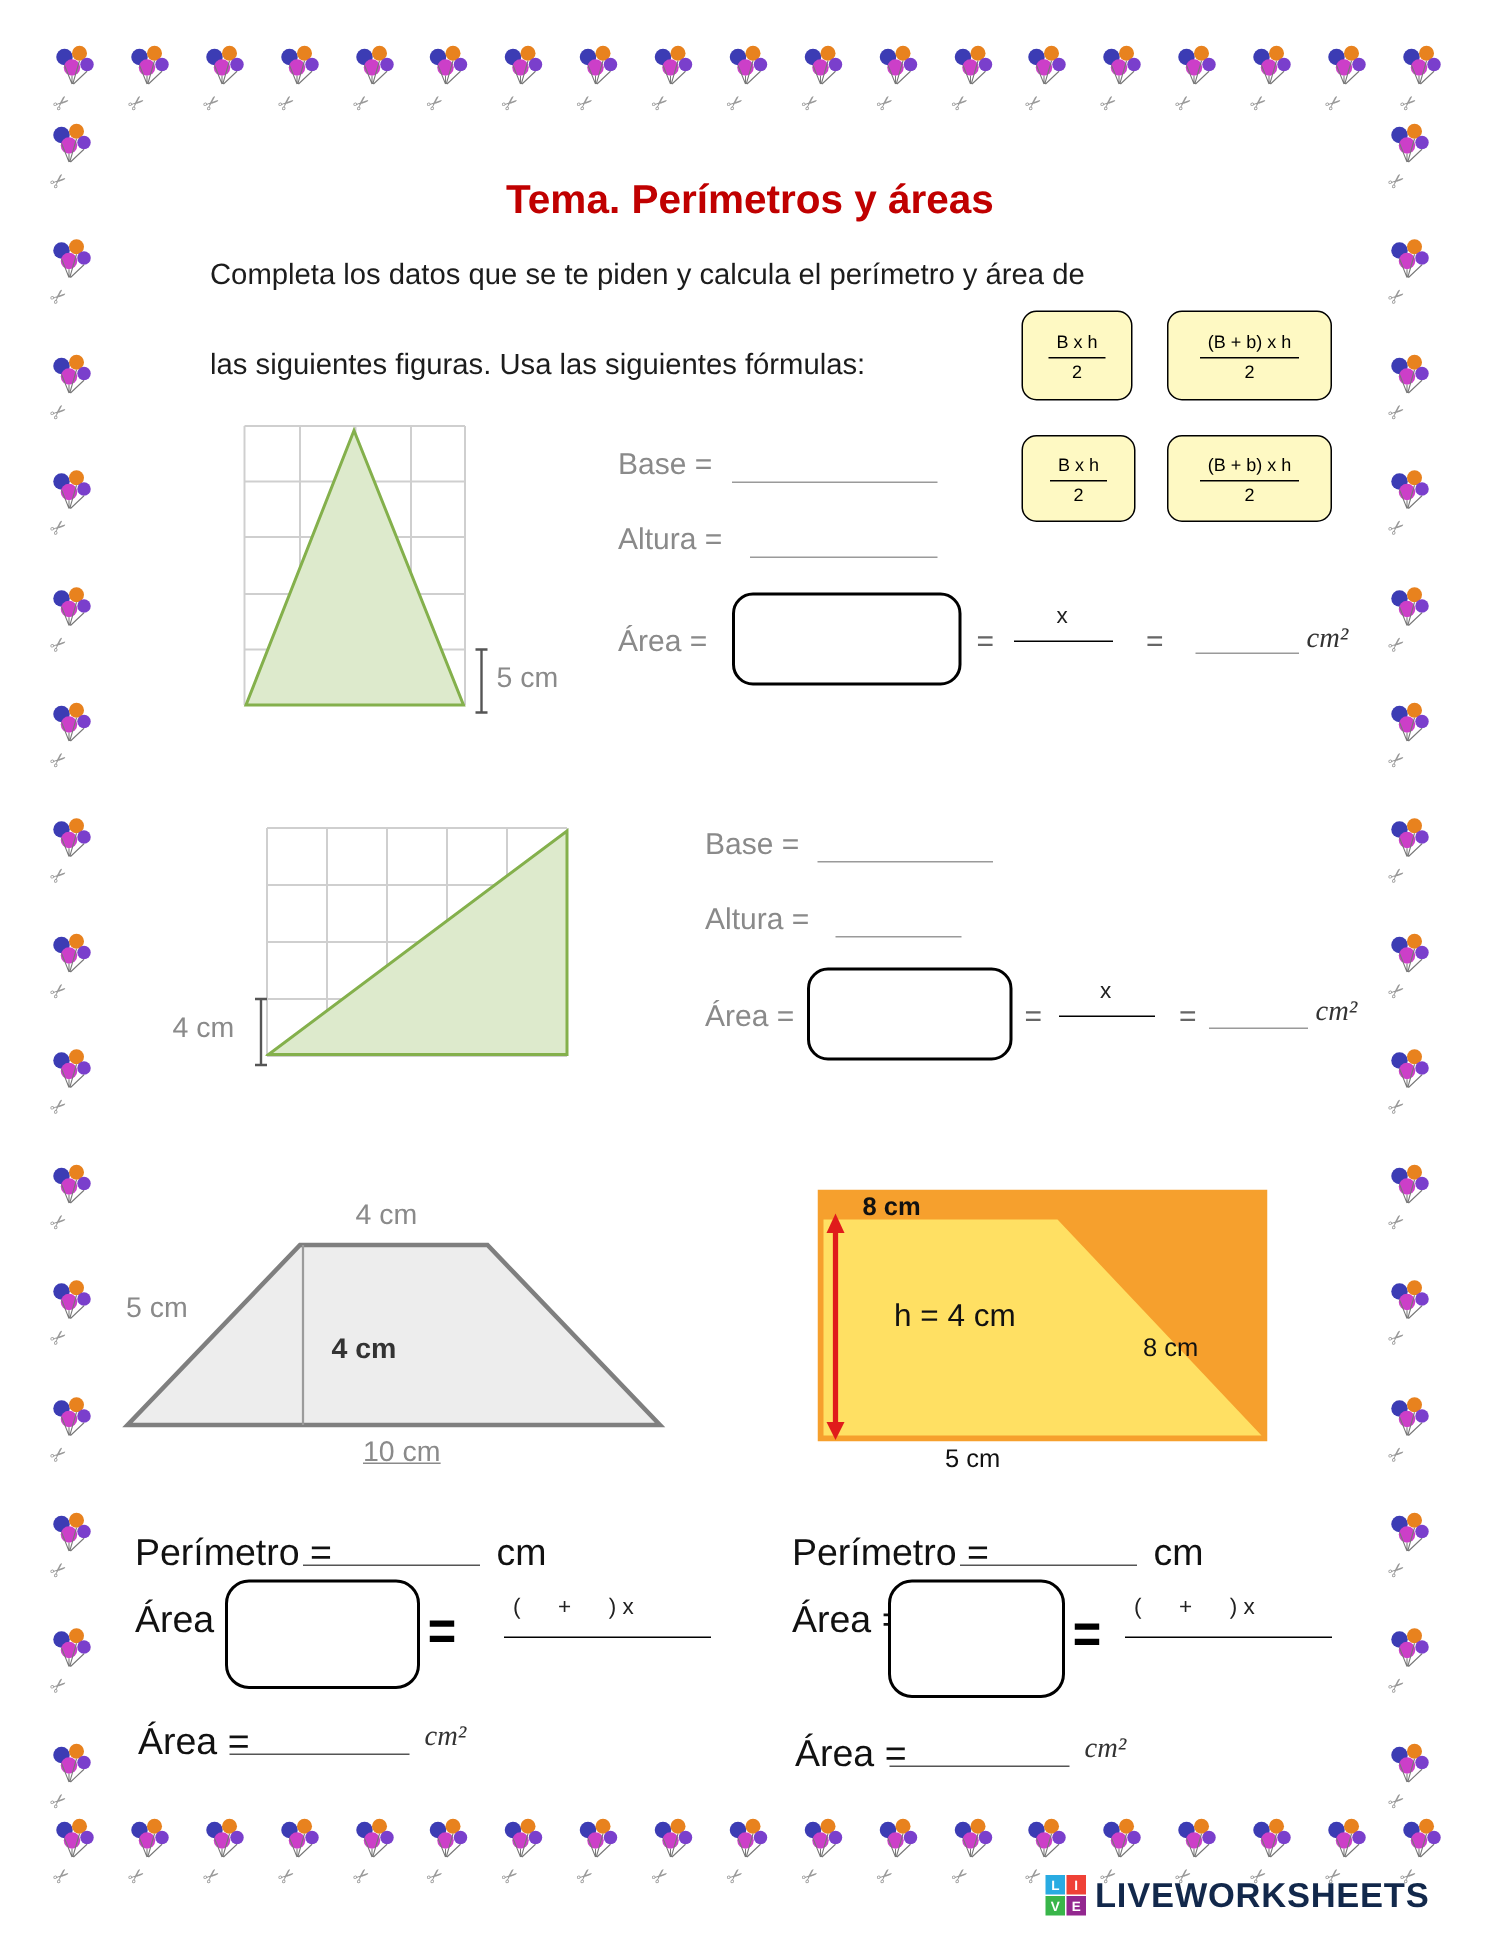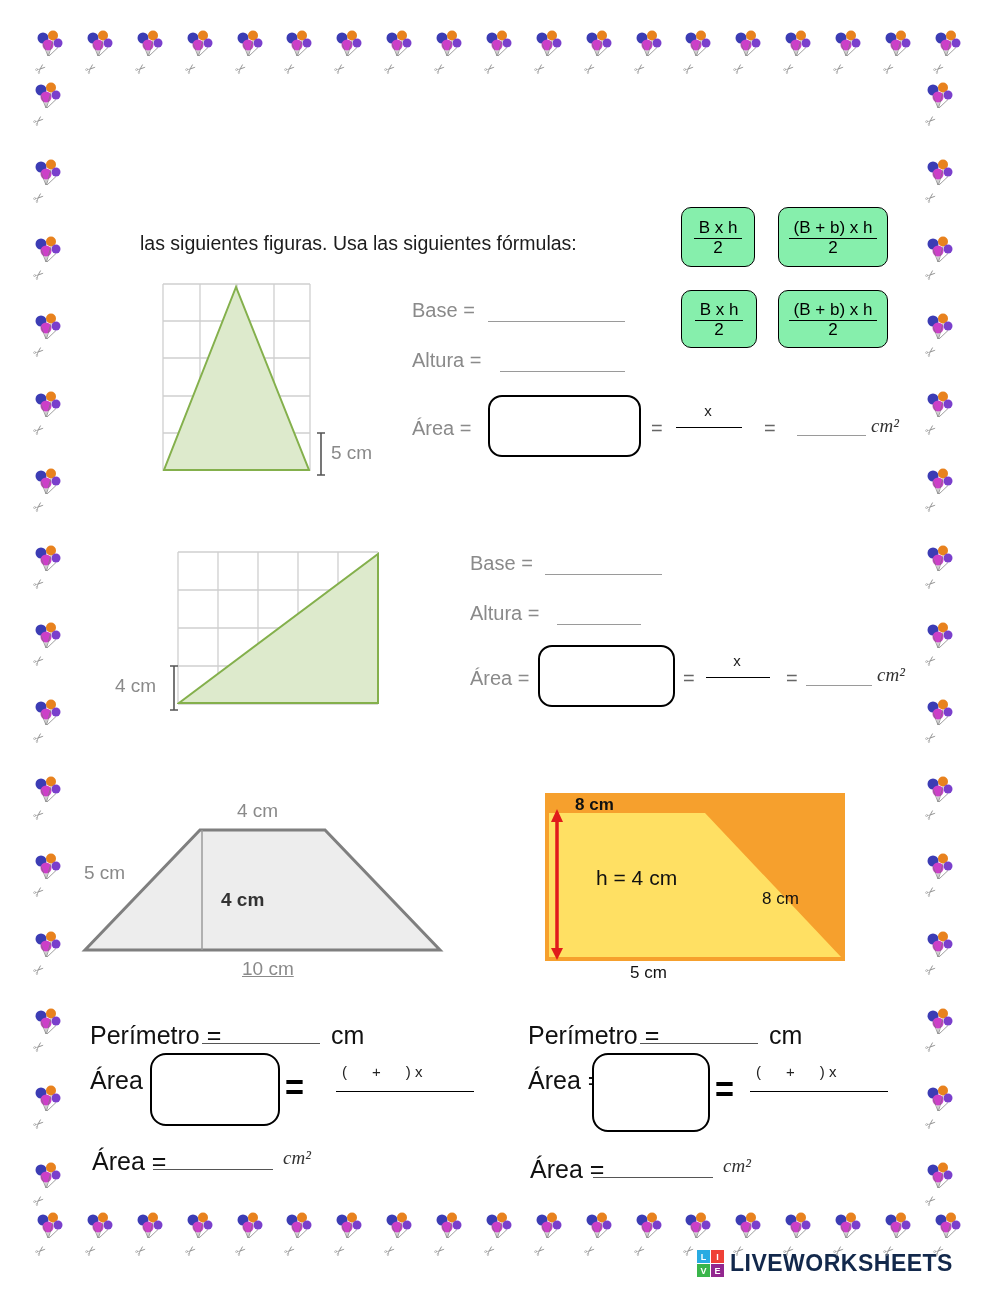--- a/index.html
+++ b/index.html
@@ -12,22 +12,22 @@
   .border-top    { left:34px;  top:30px;   width:932px; height:48px; }
   .border-bottom { left:34px;  top:1212px; width:932px; height:48px; }
   .border-left   { left:32px;  top:82px;   width:44px;  height:1126px; flex-direction:column; }
   .border-right  { left:924px; top:82px;   width:44px;  height:1126px; flex-direction:column; }
   .bcell { display:block; width:34px; height:46px; }
 
   .title { position:absolute; left:0; top:118px; width:1000px; text-align:center;
            font-size:27px; font-weight:bold; color:var(--title-color,#C00000); }
   .instr { position:absolute; font-size:19.5px; color:#1c1c1c; }
 
-  .fbox { position:absolute; border:1.6px solid #000; border-radius:10px; background:#86efac;
-          display:flex; flex-direction:column; align-items:center; justify-content:center; font-size:17px; color:#000; }
+  .fbox { position:absolute; border:1.6px solid #000; border-radius:10px; background:#fef9c3;
+          display:flex; flex-direction:column; align-items:center; justify-content:center; font-size:12px; color:#000; }
   .fnum { border-bottom:1.4px solid #000; padding:0 5px; line-height:20px; }
   .fden { line-height:18px; }
 
   .glabel { position:absolute; font-size:20px; color:#8A8A8A; }
   .blank  { position:absolute; height:22px; border-bottom:1.6px solid #9a9a9a; }
   .blank.dark { border-bottom-color:#555; }
   .abox { position:absolute; border:2px solid #000; border-radius:14px; background:#fff; }
   .geq { position:absolute; font-size:20px; color:#666; }
   .frac-num { position:absolute; text-align:center; font-size:15px; color:#222; }
   .frac-bar { position:absolute; border-top:1.4px solid #000; height:0; }
@@ -610,20 +610,22 @@
       <span class="bcell"><svg width="34" height="46" viewBox="0 0 34 46">
           <circle cx="9" cy="8" r="5.5" fill="#3C3CB4"></circle>
           <circle cx="19" cy="5.5" r="5" fill="#E8821E"></circle>
           <circle cx="14" cy="15" r="5.5" fill="#CC3FC8"></circle>
           <circle cx="24" cy="13" r="4.5" fill="#7A3FCC"></circle>
           <path d="M9 13.5 L14 26 M19 10.5 L14.5 26 M14 20.5 L14 26 M24 17.5 L15 26" stroke="#777" stroke-width="0.7" fill="none"></path>
           <text x="1" y="43" font-size="13" fill="#999" transform="rotate(-40 7 38)">✂</text>
         </svg></span>
     </div>
 
+  <div class="title">Tema. Perímetros y áreas</div>
+  <div class="instr" style="left:140px;top:172px;">Completa los datos que se te piden y calcula el perímetro y área de</div>
   <div class="instr" style="left:140px;top:212px;margin-top:20px;">las siguientes figuras. Usa las siguientes fórmulas:</div>
 
   <div class="fbox" style="left:681px;top:207px;width:74px;height:60px;">
     <span class="fnum">B x h</span>
     <span class="fden">2</span>
   </div>
   <div class="fbox" style="left:778px;top:207px;width:110px;height:60px;">
     <span class="fnum">(B + b) x h</span>
     <span class="fden">2</span>
   </div>

